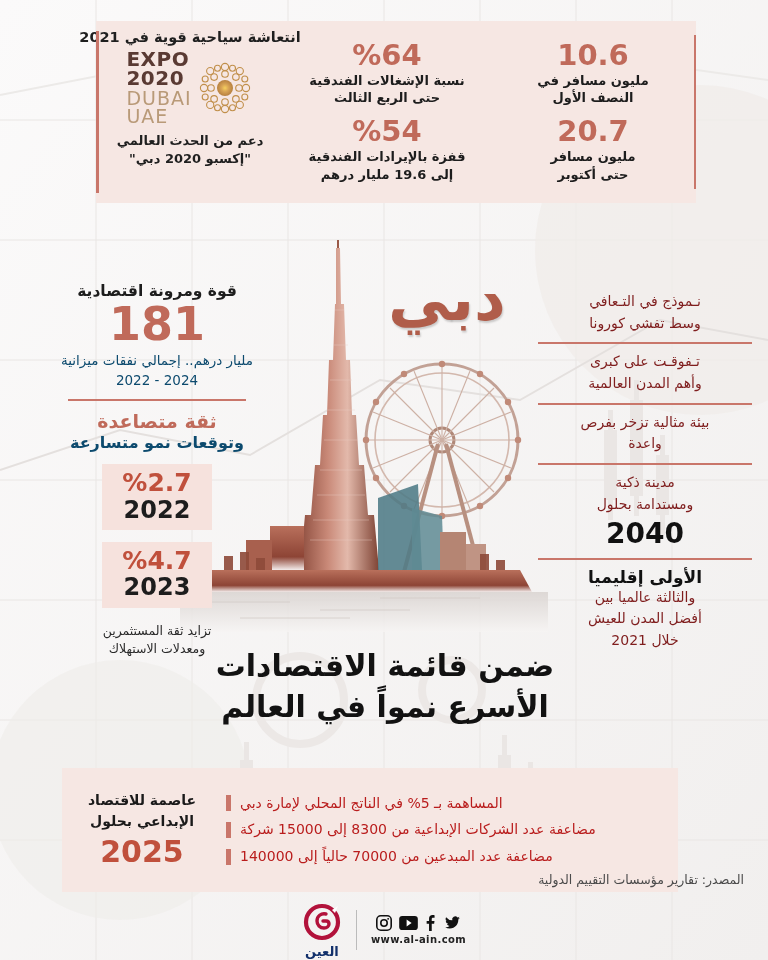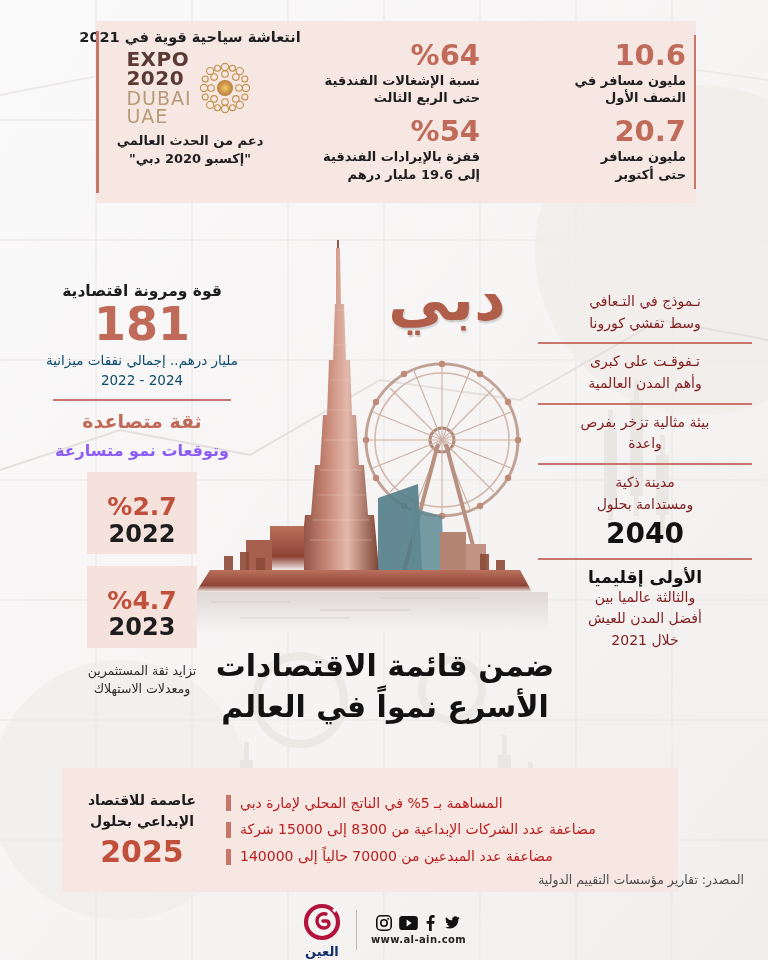--- a/index.html
+++ b/index.html
@@ -50,41 +50,41 @@
   }
 
   #stats-wrap{flex:1;display:flex;flex-direction:row-reverse;}
   .stat-col{
     flex:1;display:flex;flex-direction:column;justify-content:center;gap:10px;
     position:relative;padding:6px 10px;box-sizing:border-box;
   }
   #stat-col-left:after{
     content:"";position:absolute;right:0;top:14px;bottom:14px;width:2px;background:#c9766a;
   }
-  .stat{}
+  .stat{text-align:center;}
   .stat .big{
     font-size:29px;font-weight:bold;color:#c06a5a;line-height:1;margin-bottom:2px;
     font-family:"DejaVu Sans","Liberation Sans",sans-serif;
   }
   .stat .cap{font-size:13px;color:#1d1d1d;line-height:1.35;font-weight:bold;}
 
   
   #left-col{
-    position:absolute;left:18px;top:282px;width:248px;z-index:3;text-align:center;
+    position:absolute;left:33px;top:282px;width:248px;z-index:3;text-align:center;
   }
   .lbl-bold{font-size:15.5px;font-weight:bold;color:#1d1d1d;}
   .num-181{
     font-size:46px;font-weight:bold;color:#c06a5a;line-height:1.02;margin:1px 0 2px;
   }
   .sub-line{font-size:13.5px;color:#0c4a6e;line-height:1.5;}
   .hr-c{height:2px;background:#c9766a;margin:9px auto;width:178px;}
   .tilt-red{font-size:19px;font-weight:bold;color:#c06a5a;}
-  .tilt-dark{font-size:16px;font-weight:bold;color:#8b5cf6;margin-top:9px;}
+  .tilt-dark{font-size:16px;font-weight:bold;color:#0c4a6e;margin-top:1px;}
   .pct-box{
-    background:#f6e2dd;width:110px;margin:12px auto 0;padding:22px 0 7px;
+    background:#f6e2dd;width:110px;margin:12px auto 0;padding:6px 0 7px;
   }
   .pct-box .p{font-size:25px;font-weight:bold;color:#c0503c;line-height:1.05;}
   .pct-box .y{font-size:24px;font-weight:bold;color:#1d1d1d;line-height:1.1;}
   #left-foot{font-size:12.5px;color:#2a2a2a;line-height:1.5;margin-top:14px;}
 
   
   #dubai{
     position:absolute;left:388px;top:268px;z-index:6;
     font-size:62px;font-weight:bold;color:#b05d4a;line-height:1;
     text-shadow:1px 2px 2px rgba(0,0,0,.18);

